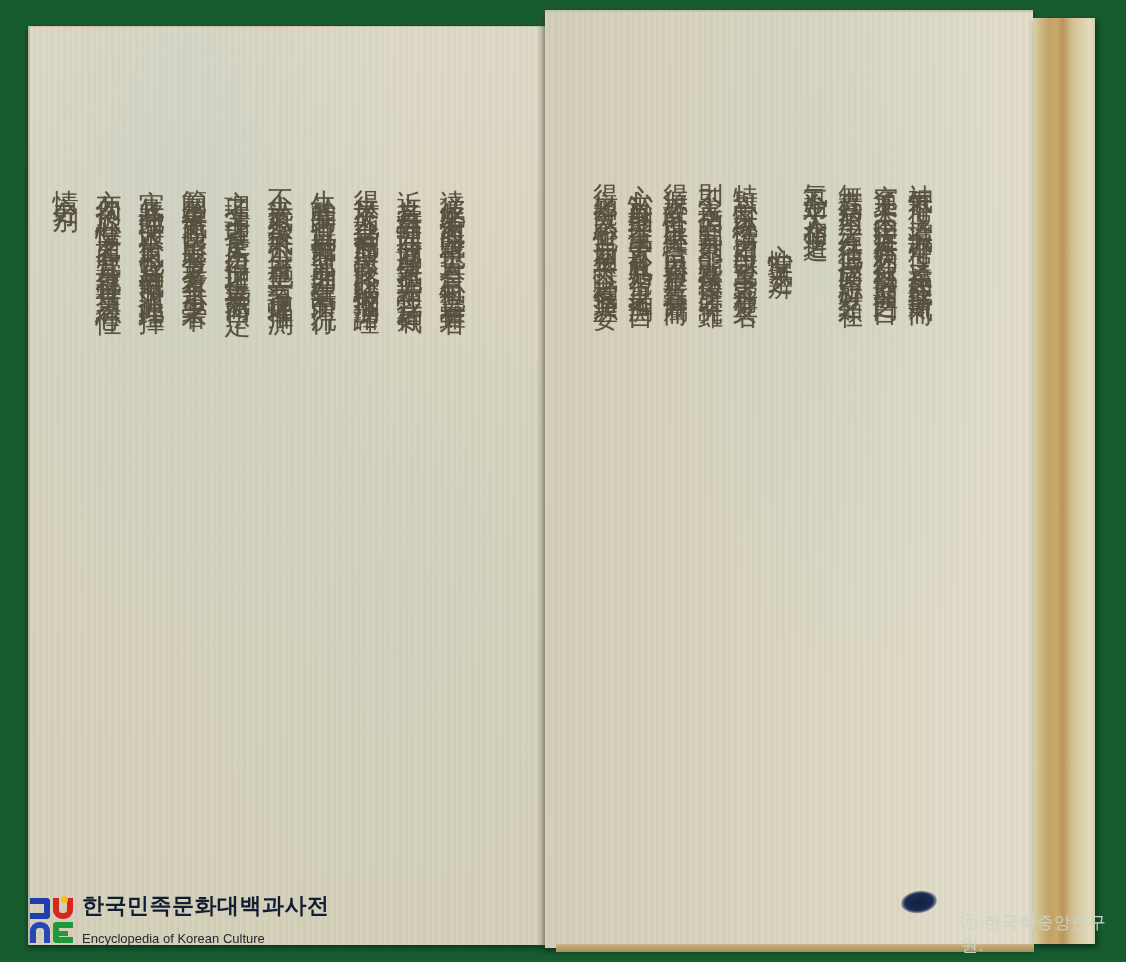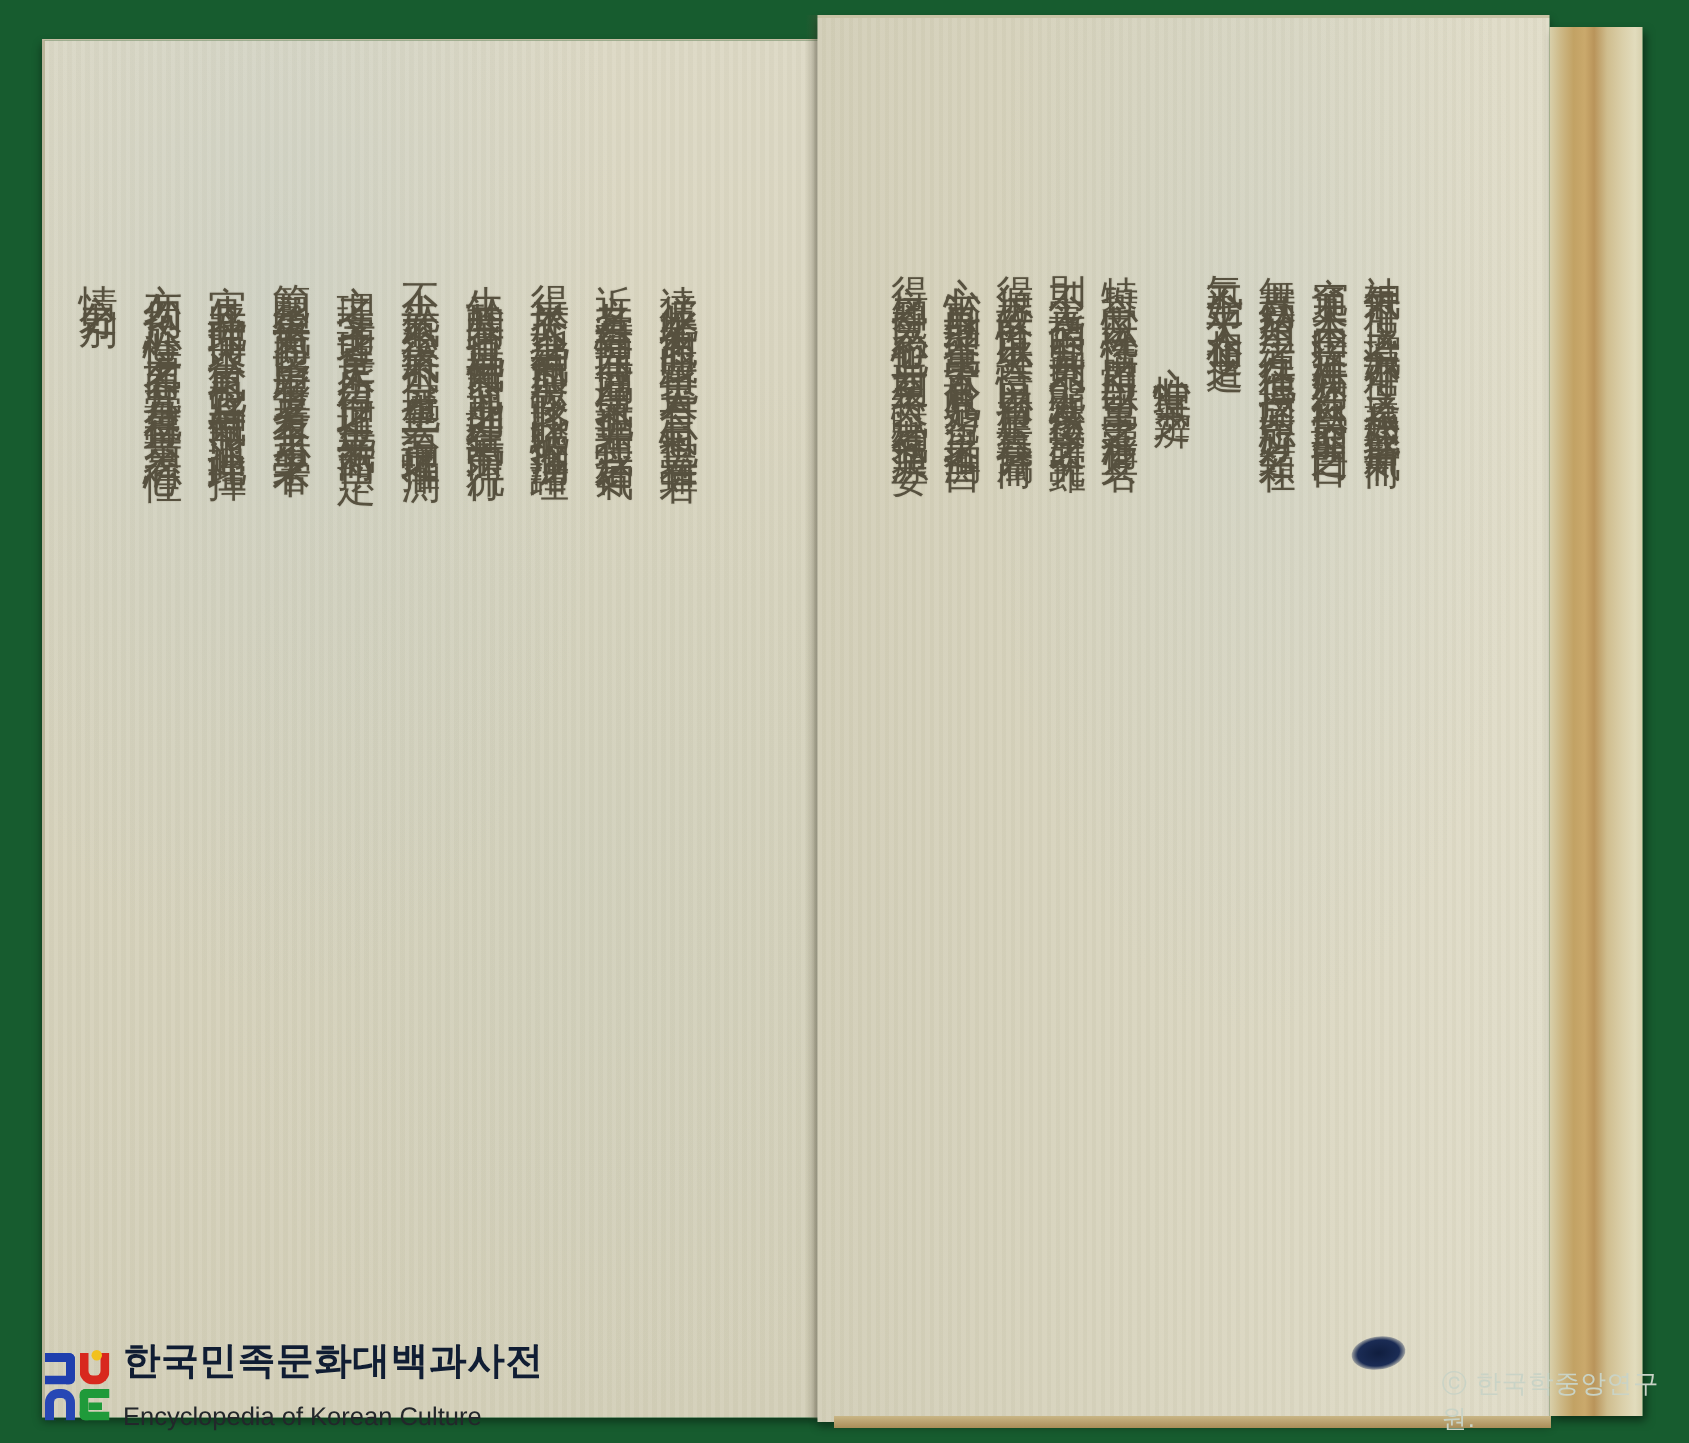--- a/index.html
+++ b/index.html
@@ -91,24 +91,24 @@
     position:absolute;left:2px;top:-2px;width:7px;height:7px;border-radius:50%;
     background:#f2c11e;
   }
   .c-bl{border:6px solid #2747b5;border-bottom:0;border-radius:9px 9px 0 0;}
   .c-br{border:6px solid #1f9a3a;border-right:0;border-radius:4px 0 0 4px;}
   .c-br:after{
     content:"";position:absolute;left:0;top:3px;width:9px;height:5px;background:#1f9a3a;
   }
   .logo-text{display:flex;flex-direction:column;line-height:1.1;}
   .logo-korean{
-    font-size:25px;font-weight:bold;color:#101d33;letter-spacing:0.5px;
+    font-size:22px;font-weight:bold;color:#101d33;letter-spacing:0.5px;
   }
   .logo-english{
-    font-size:17px;color:#23272b;margin-top:14px;
+    font-size:13px;color:#23272b;margin-top:14px;
   }
   
   .copyright{
     position:absolute;left:945px;top:911px;
     font-family:"Liberation Sans", sans-serif;
     font-size:17px;color:#c9d3c6;letter-spacing:0.5px;margin-left:16px;
   }
 </style>
 </head>
 <body>

